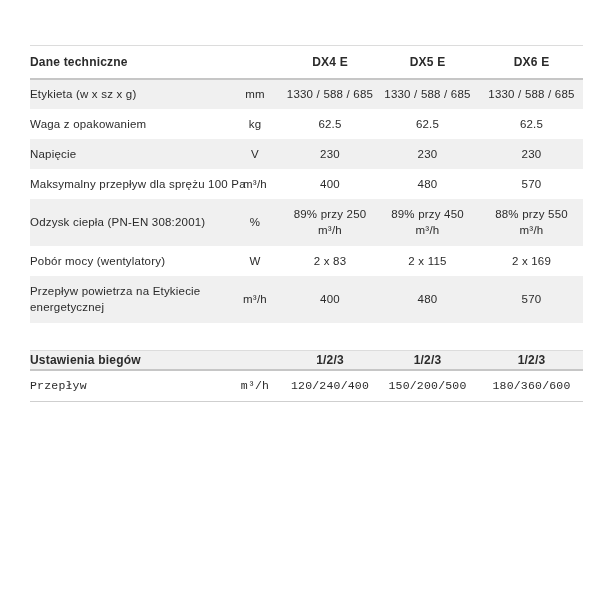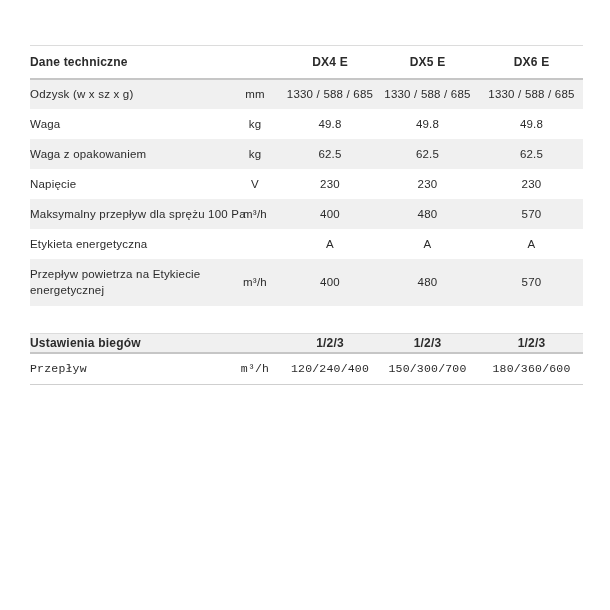--- a/index.html
+++ b/index.html
@@ -80,32 +80,25 @@
         <tr>
           <th class="name">Dane techniczne</th>
           <th class="unit"></th>
           <th class="val">DX4 E</th>
           <th class="val">DX5 E</th>
           <th class="val">DX6 E</th>
         </tr>
       </thead>
       <tbody>
         <tr>
-          <td class="name">Odzysk (w x sz x g)</td>
+          <td class="name">Etykieta (w x sz x g)</td>
           <td class="unit">mm</td>
           <td class="val">1330 / 588 / 685</td>
           <td class="val">1330 / 588 / 685</td>
           <td class="val">1330 / 588 / 685</td>
-        </tr>
-        <tr>
-          <td class="name">Waga</td>
-          <td class="unit">kg</td>
-          <td class="val">49.8</td>
-          <td class="val">49.8</td>
-          <td class="val">49.8</td>
         </tr>
         <tr>
           <td class="name">Waga z opakowaniem</td>
           <td class="unit">kg</td>
           <td class="val">62.5</td>
           <td class="val">62.5</td>
           <td class="val">62.5</td>
         </tr>
         <tr>
           <td class="name">Napięcie</td>
@@ -114,26 +107,36 @@
           <td class="val">230</td>
           <td class="val">230</td>
         </tr>
         <tr>
           <td class="name">Maksymalny przepływ dla sprężu 100 Pa</td>
           <td class="unit">m³/h</td>
           <td class="val">400</td>
           <td class="val">480</td>
           <td class="val">570</td>
         </tr>
+        <tr class="r2">
+          <td class="name">Odzysk ciepła (PN-EN 308:2001)</td>
+          <td class="unit">%</td>
+          <td class="val">89% przy 250
+m³/h</td>
+          <td class="val">89% przy 450
+m³/h</td>
+          <td class="val">88% przy 550
+m³/h</td>
+        </tr>
         <tr>
-          <td class="name">Etykieta energetyczna</td>
-          <td class="unit"></td>
-          <td class="val">A</td>
-          <td class="val">A</td>
-          <td class="val">A</td>
+          <td class="name">Pobór mocy (wentylatory)</td>
+          <td class="unit">W</td>
+          <td class="val">2 x 83</td>
+          <td class="val">2 x 115</td>
+          <td class="val">2 x 169</td>
         </tr>
         <tr class="r2">
           <td class="name">Przepływ powietrza na Etykiecie
 energetycznej</td>
           <td class="unit">m³/h</td>
           <td class="val">400</td>
           <td class="val">480</td>
           <td class="val">570</td>
         </tr>
       </tbody>
@@ -154,20 +157,20 @@
           <th class="val">1/2/3</th>
           <th class="val">1/2/3</th>
           <th class="val">1/2/3</th>
         </tr>
       </thead>
       <tbody>
         <tr>
           <td class="name">Przepływ</td>
           <td class="unit">m³/h</td>
           <td class="val">120/240/400</td>
-          <td class="val">150/300/700</td>
+          <td class="val">150/200/500</td>
           <td class="val">180/360/600</td>
         </tr>
       </tbody>
     </table>
 
   </div>
 </div>
 
 </body></html>

